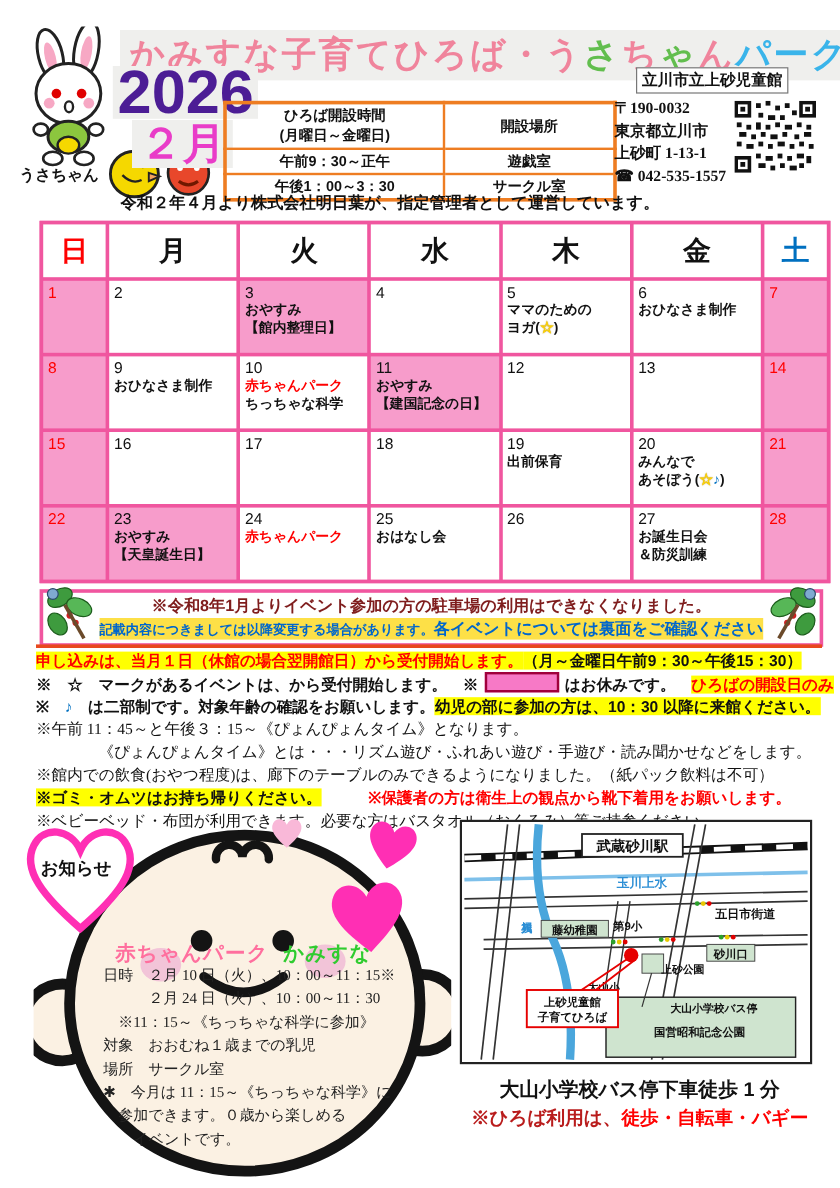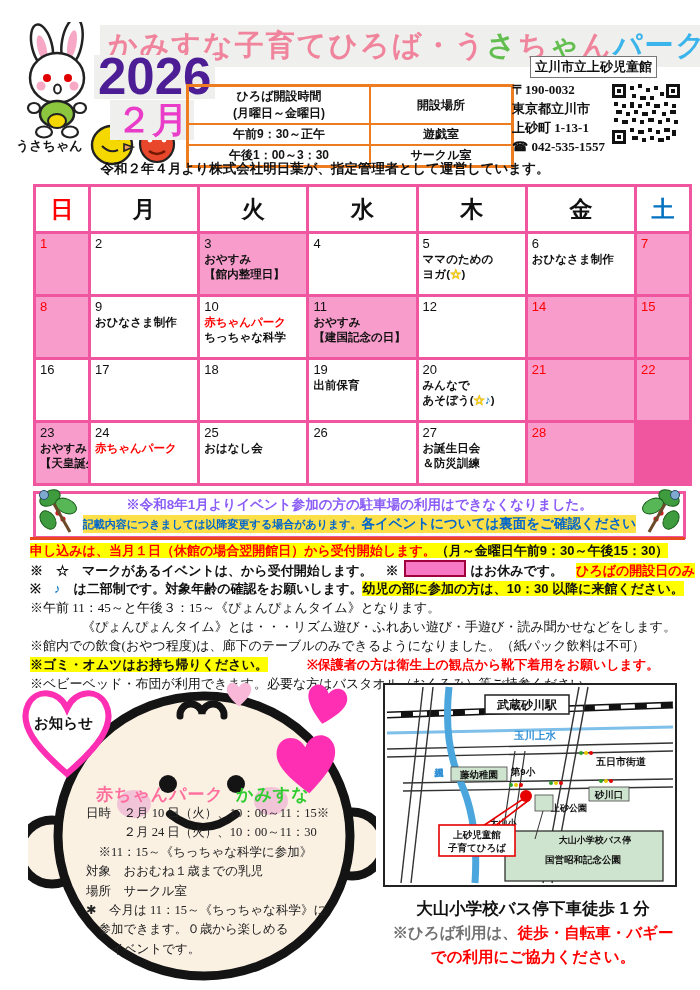--- a/index.html
+++ b/index.html
@@ -51,21 +51,21 @@
   .wd{background:#fff;display:flex;align-items:center;justify-content:center;
       font-size:23px;font-weight:bold;}
   .cell{padding:2px 4px;overflow:hidden;}
   .bg-w{background:#fff;}
   .bg-p{background:#F79CCB;}
   .dn{font-size:13px;line-height:16px;}
   .evl{font-size:11.5px;font-weight:bold;line-height:15px;white-space:nowrap;}
   
   .notice{position:absolute;left:33px;top:491px;width:647px;height:42px;border:3px solid #F0569F;
           text-align:center;}
-  .notice-l1{font-size:13.5px;font-weight:bold;color:#8b5cf6;margin-top:2px;white-space:nowrap;}
+  .notice-l1{font-size:13.5px;font-weight:bold;color:#7f1d1d;margin-top:2px;white-space:nowrap;}
   .notice-l2{font-size:11px;color:#0066CC;font-weight:bold;background:#fde047;display:inline-block;
              white-space:nowrap;margin-top:1px;}
   .notice-l2 .big{font-size:13.5px;}
   .holly{position:absolute;top:-8px;}
   .orange-rule{position:absolute;left:30px;top:537px;width:655px;height:3px;background:#E8491F;}
   
   .notes{position:absolute;left:30px;top:541px;width:660px;}
   .note-line{height:19px;line-height:19px;font-size:13px;white-space:pre;}
   
   .baby-wrap{position:absolute;left:28px;top:684px;}
@@ -268,20 +268,23 @@
         <div class="evl"><span class="c-k">ちっちゃな科学</span></div>
       </div>
       <div class="cell bg-p">
         <div class="dn c-k">11</div>
         <div class="evl"><span class="c-k">おやすみ</span></div>
         <div class="evl"><span class="c-k">【建国記念の日】</span></div>
       </div>
       <div class="cell bg-w">
         <div class="dn c-k">12</div>
       </div>
+      <div class="cell bg-w">
+        <div class="dn c-k">13</div>
+      </div>
       <div class="cell bg-p">
         <div class="dn c-r">14</div>
       </div>
       <div class="cell bg-p">
         <div class="dn c-r">15</div>
       </div>
       <div class="cell bg-w">
         <div class="dn c-k">16</div>
       </div>
       <div class="cell bg-w">
@@ -466,18 +469,17 @@
         <circle cx="228" cy="98" r="2" fill="#E00000"></circle>
       <circle cx="198" cy="70" r="2" fill="#2BA02B"></circle>
         <circle cx="203" cy="70" r="2" fill="#E8C800"></circle>
         <circle cx="208" cy="70" r="2" fill="#E00000"></circle>
     </g>
   </svg>
 
   <div class="access">
     <div class="access-l1">大山小学校バス停下車徒歩 1 分</div>
     <div class="access-l2">
-      <span style="color:#737373;">※ひろば利用は、</span><span style="color:#ff0000;">徒歩・自転車・バギー</span>
+      <span style="color:#b91c1c;">※ひろば利用は、</span><span style="color:#ff0000;">徒歩・自転車・バギー</span>
     </div>
-    <div class="access-l3">での利用にご協力ください。</div>
   </div>
 
 </div>
 
 </body></html>

